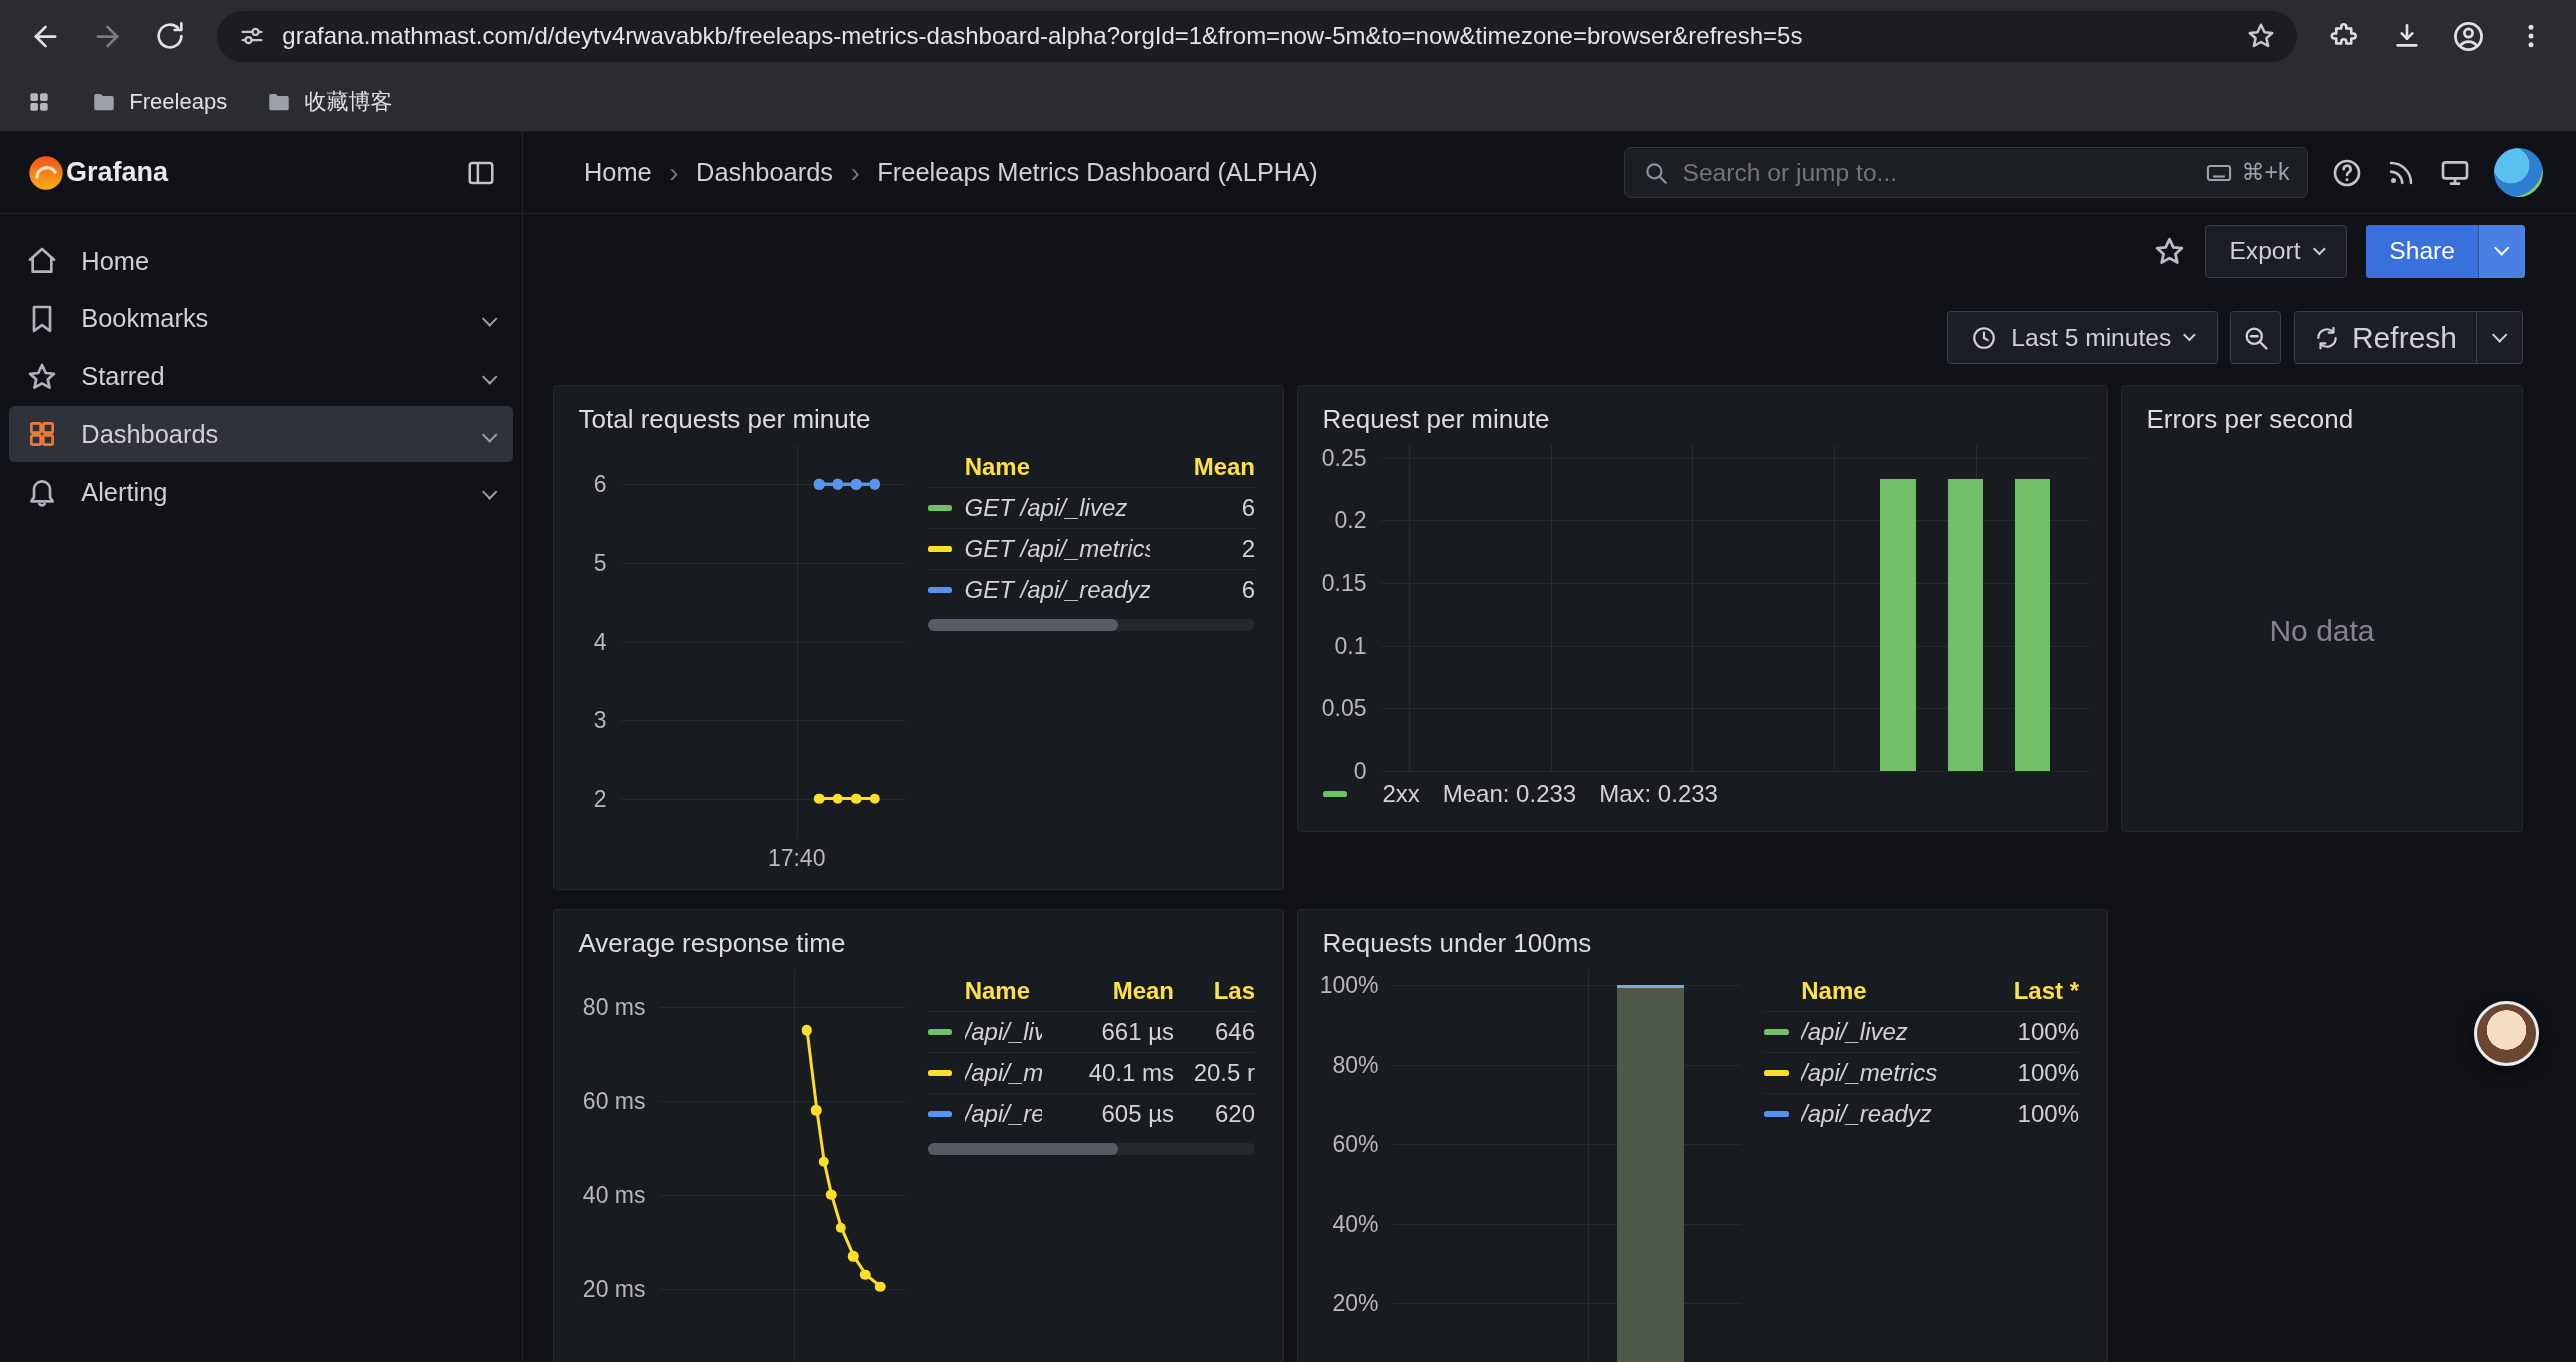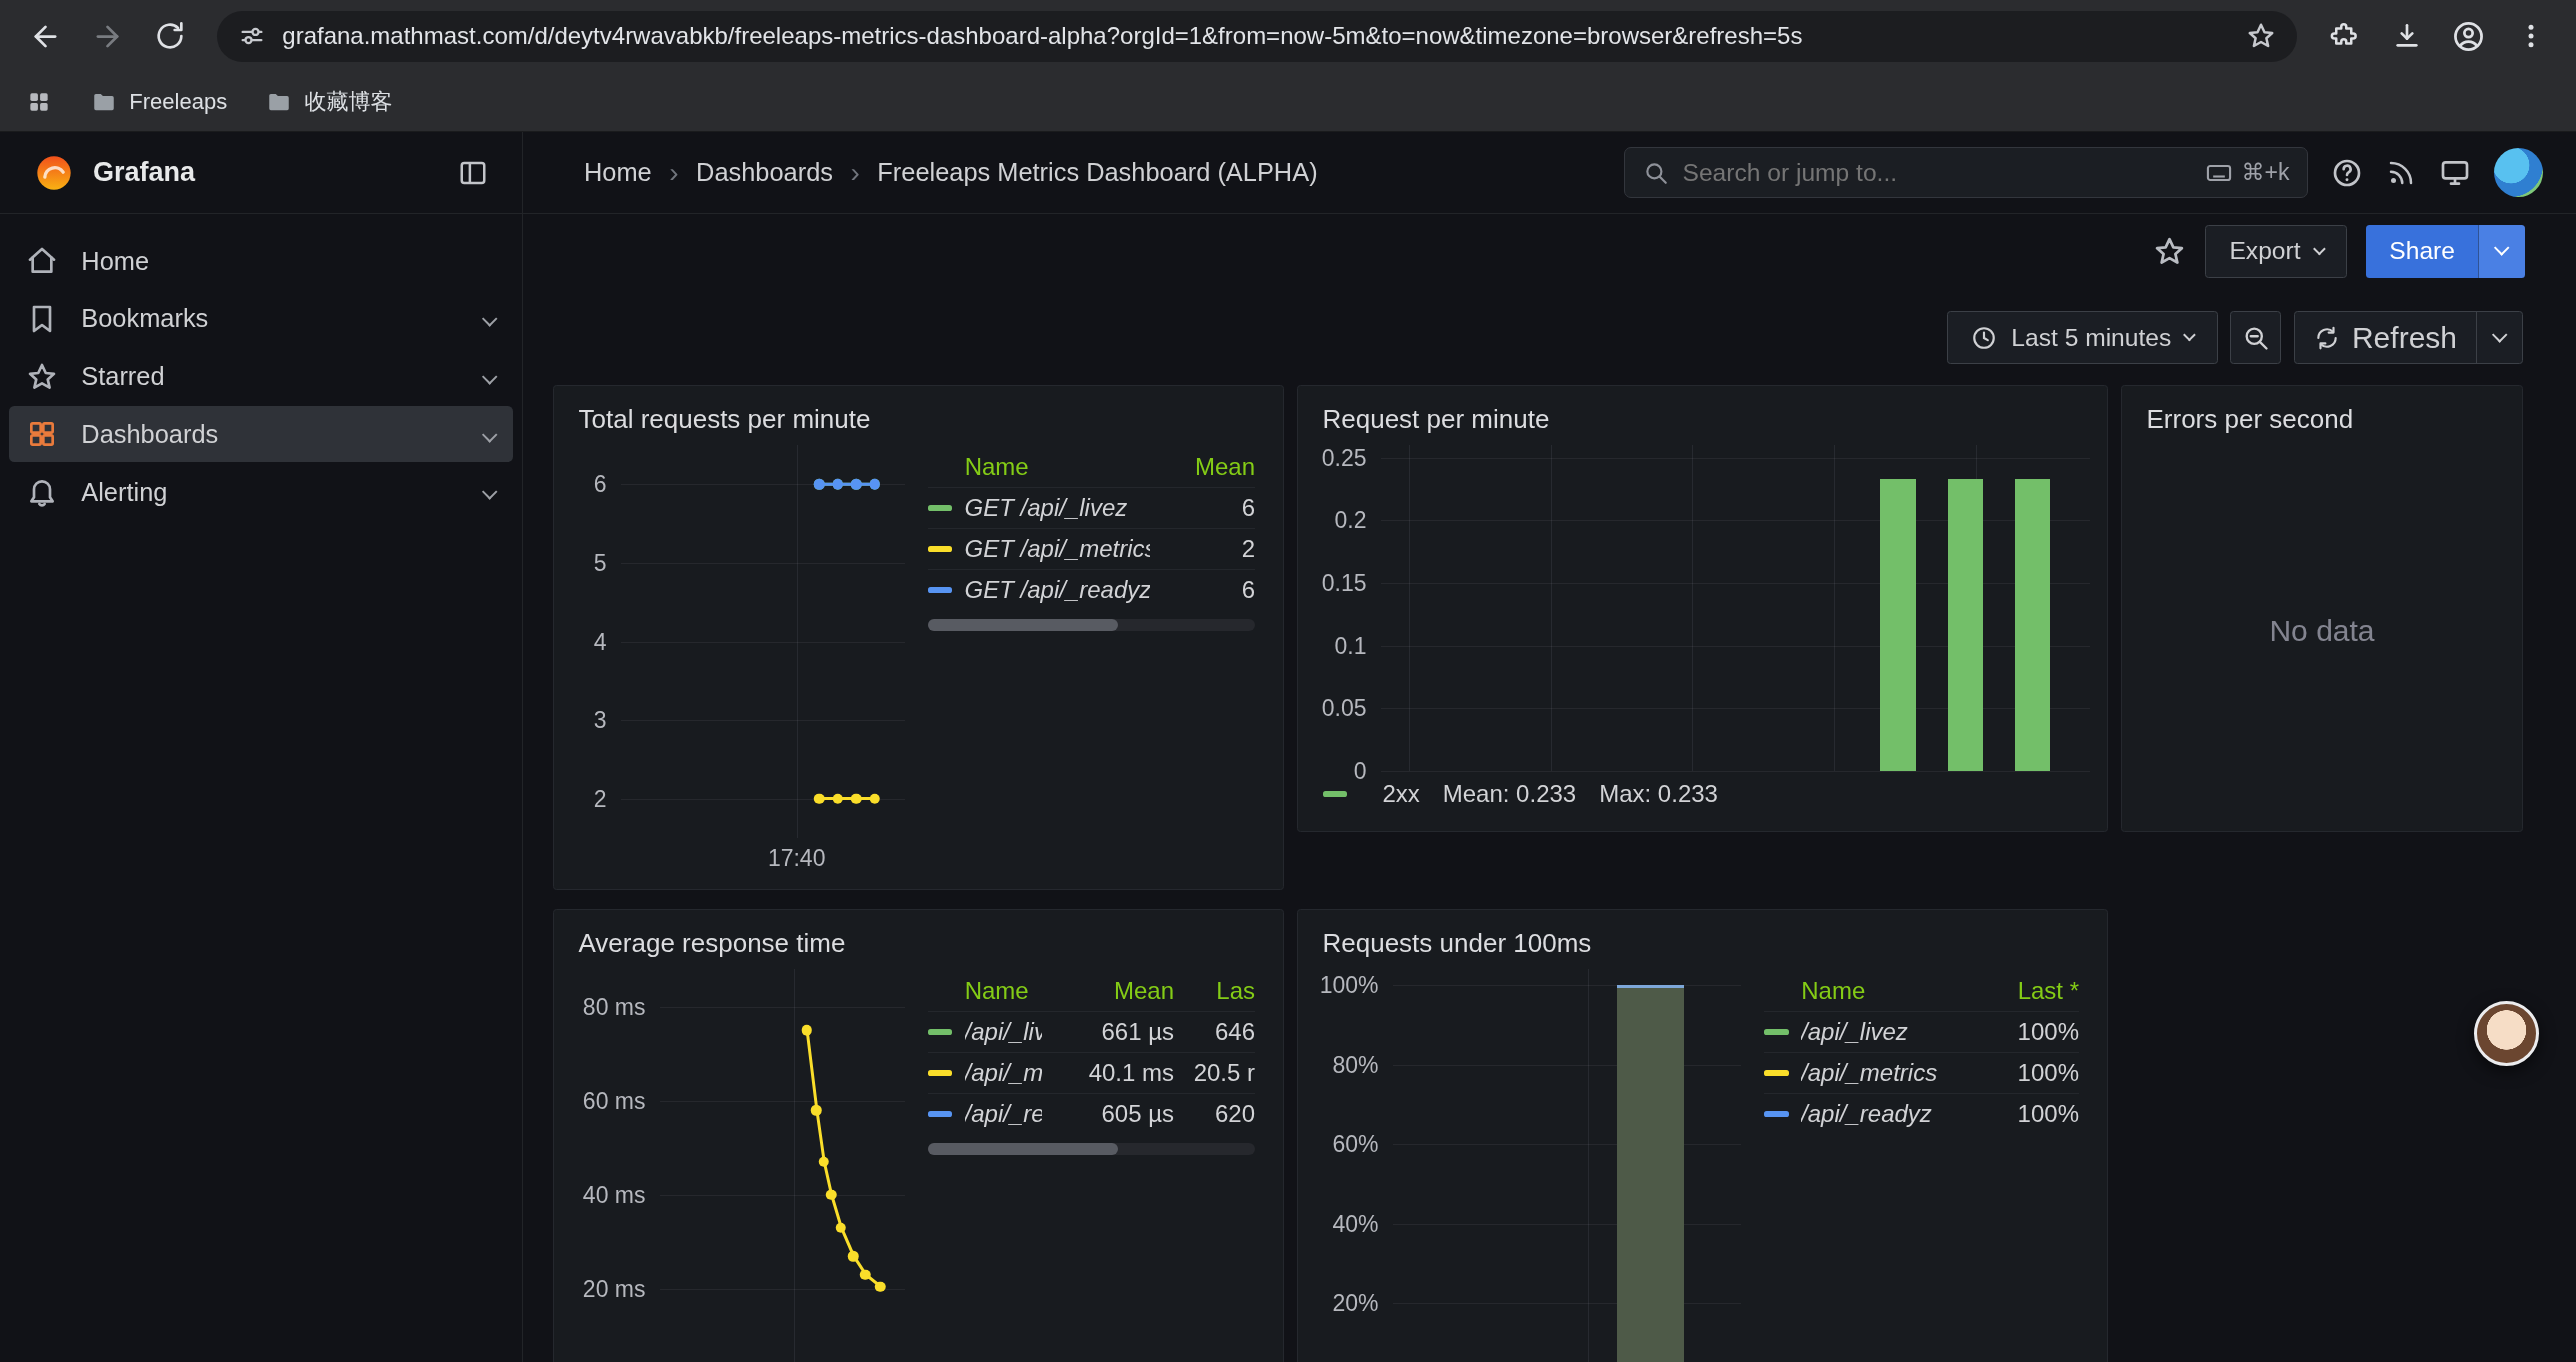--- a/index.html
+++ b/index.html
@@ -16,21 +16,21 @@
     padding:0 21px;gap:16px;margin:0 12.3px}
   .url-input{flex:1;background:transparent;border:none;outline:none;color:#e2e4e8;font-size:24px;
     font-family:"Liberation Sans",sans-serif}
   .bookmarks{height:60px;background:#2b2c2f;display:flex;align-items:center;padding:0 26px;gap:39px;
     border-bottom:0.9px solid #1a1b1d}
   .bm-item{display:flex;align-items:center;gap:12.3px;color:#dde0e4;font-size:22px}
 
   
   .gf-app{display:flex;height:1231px}
   .sidebar{width:523px;flex:none;border-right:0.9px solid #222428;display:flex;flex-direction:column;background:#111217}
-  .sb-header{height:82px;flex:none;display:flex;align-items:center;gap:19px;padding:0 34px;border-bottom:0.9px solid #222428}
+  .sb-header{height:82px;flex:none;display:flex;align-items:center;padding:0 26px;border-bottom:0.9px solid #222428}
   .brand{font-size:27px;font-weight:700;color:#e8e9ea}
   .sb-toggle{margin-left:auto;color:#c2c4c9}
   .nav-list{padding-top:19px;display:flex;flex-direction:column;gap:1.8px}
   .nav-item{height:56px;display:flex;align-items:center;gap:23px;padding:0 17.5px;margin:0 8.8px;border-radius:5.3px;
     color:#d0d1d4;font-size:25.4px}
   .nav-item .nico{color:#b0b3ba}
   .nav-item.active{background:#2f3238}
   .nav-item.active .nico{color:#ea7b3c}
   .chev{width:11.4px;height:11.4px;border-right:2.6px solid currentColor;border-bottom:2.6px solid currentColor;
     transform:rotate(45deg) translate(-1.8px,-1.8px);display:inline-block}
@@ -85,21 +85,21 @@
   .chart-bottom{height:37px;flex:none;display:flex}
   .yspacer{flex:none}
   .xlabels{flex:1;position:relative}
   .xtick{position:absolute;top:7px;transform:translateX(-50%);font-size:23px;color:#b6b8be;white-space:nowrap}
   .bar{position:absolute;bottom:0}
   .dot{position:absolute;width:10.5px;height:10.5px;border-radius:50%;transform:translate(-50%,-50%)}
   .lineplot{position:absolute;inset:0;width:100%;height:100%;overflow:visible}
 
   .ltable{width:52%;flex:none;display:flex;flex-direction:column;padding:1.8px 10.5px 0 23px;font-size:24px}
   .ltable.narrow{width:45%}
-  .lhead{display:flex;align-items:center;height:40px;color:#84cc16;font-weight:400;padding-left:37px}
+  .lhead{display:flex;align-items:center;height:40px;color:#fde047;font-weight:700;padding-left:37px}
   .lhead .lname{font-style:normal}
   .lrows{display:flex;flex-direction:column}
   .lrow{display:flex;align-items:center;height:41px;color:#d2d3d6;border-top:0.9px solid rgba(204,204,220,.07)}
   .lswatch{width:24.6px;height:5.3px;border-radius:2.6px;margin-right:12.3px;flex:none}
   .lname{flex:1;font-style:italic;white-space:nowrap;overflow:hidden}
   .lval{width:105px;text-align:right;flex:none}
   .lval.mid{width:132px}
   .lval.cut{width:81px}
   .lscroll{height:12.3px;background:#26282d;border-radius:6.1px;margin-top:8.8px;position:relative}
   .lthumb{position:absolute;left:0;top:0;height:100%;width:58%;background:#585b62;border-radius:6.1px}

